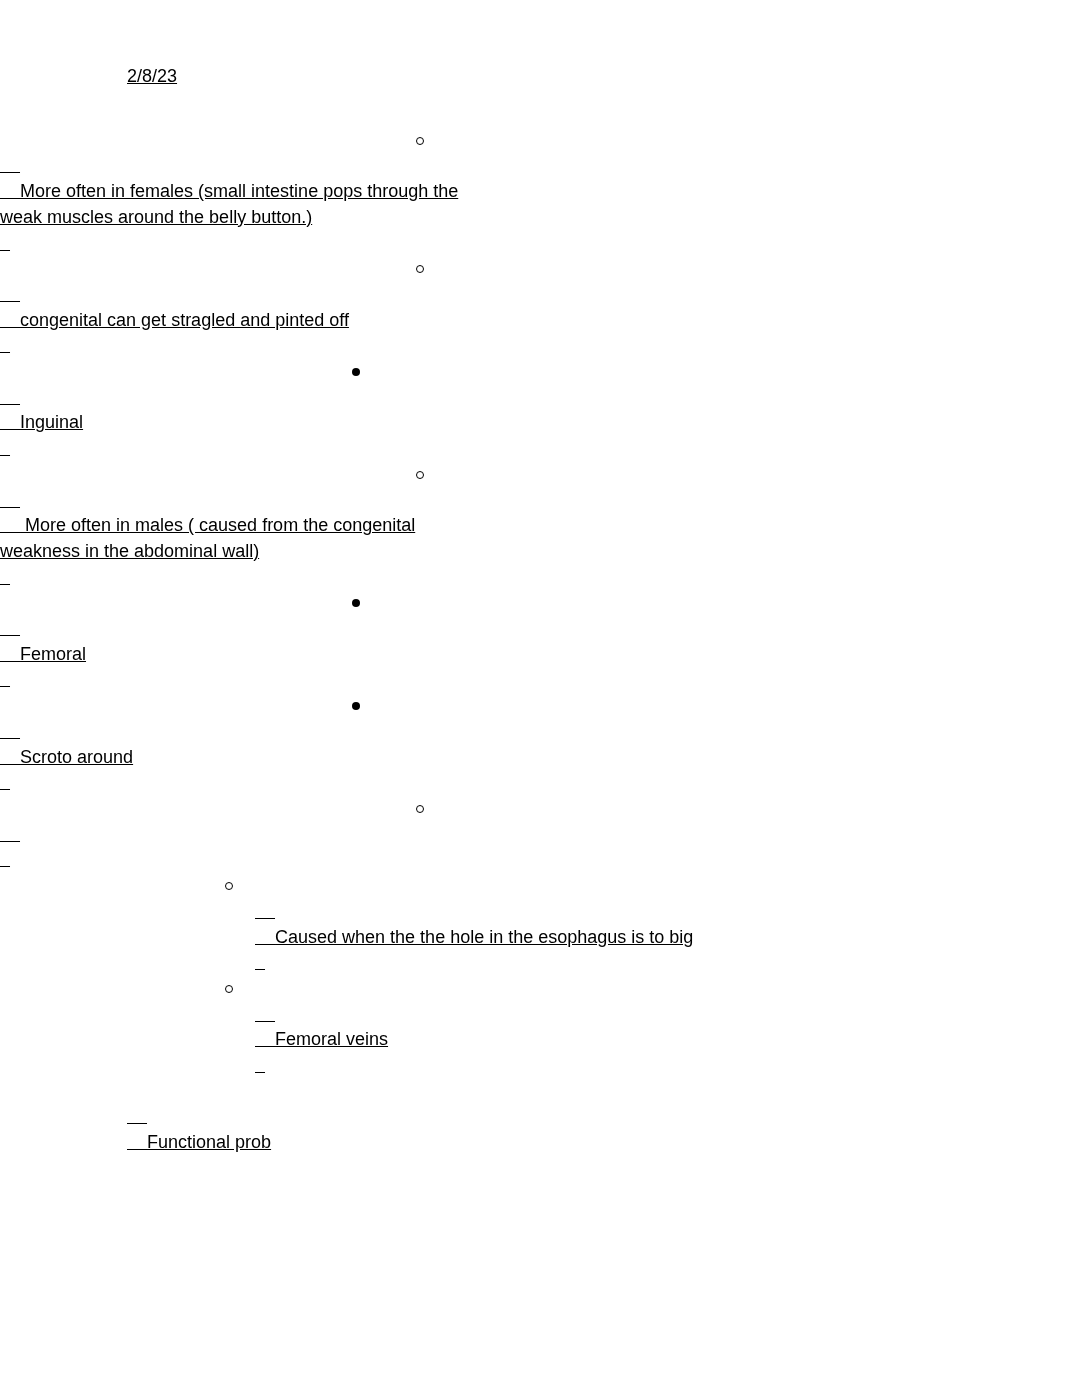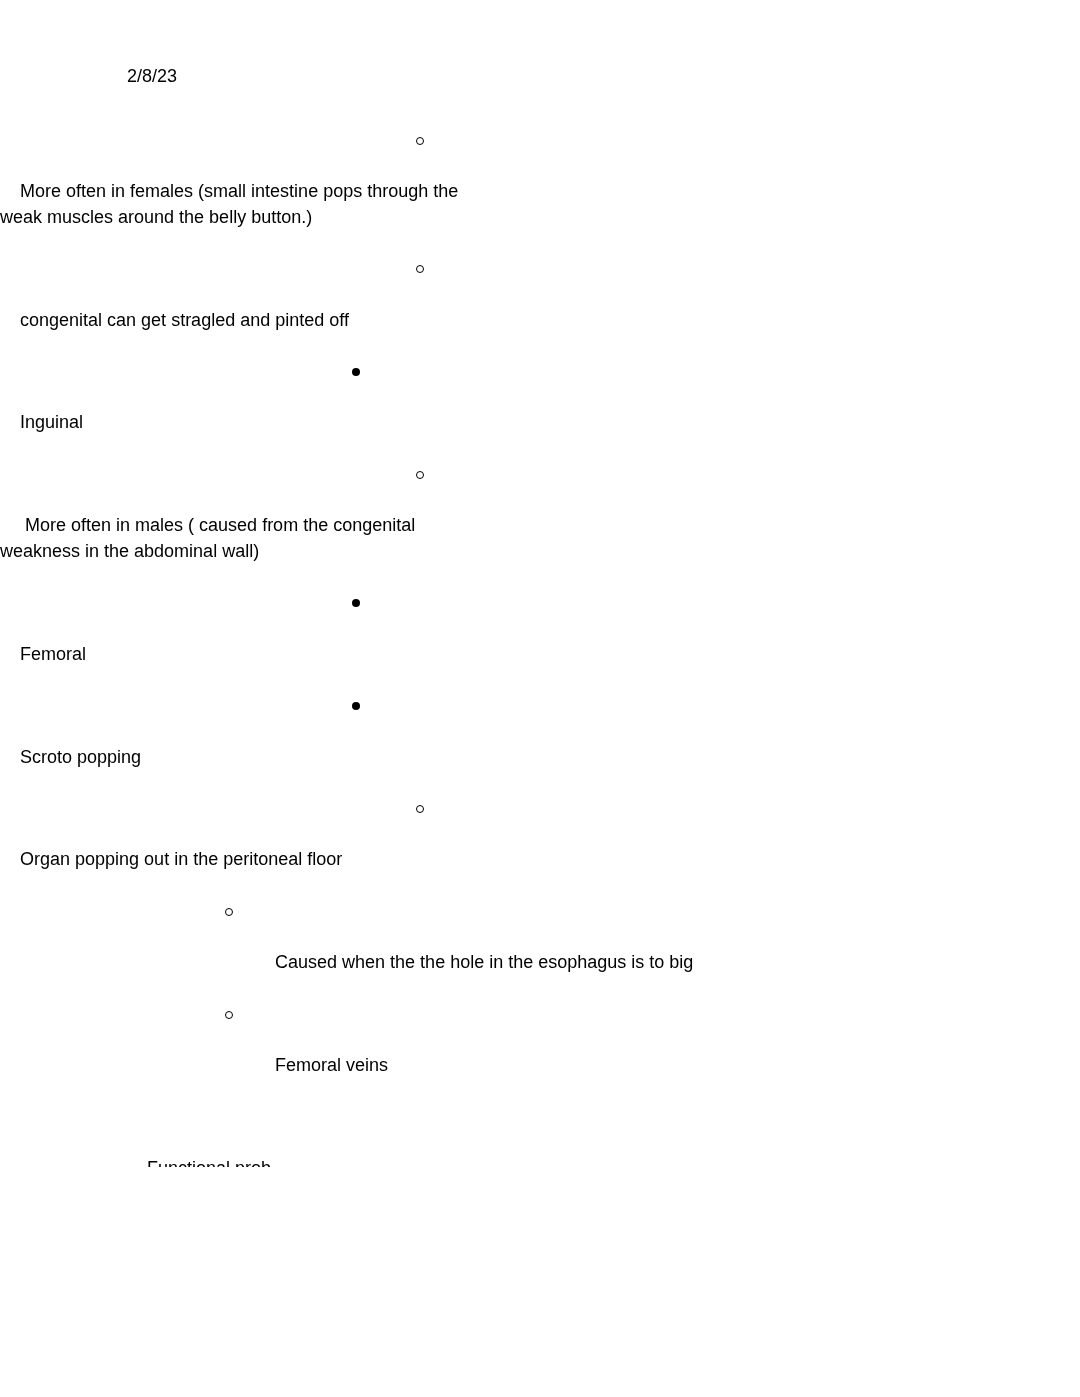--- a/index.html
+++ b/index.html
@@ -12,20 +12,21 @@
       width: 1080px;
       height: 1167px;
       background: #ffffff;
       color: #000000;
       font-family: "Liberation Sans", sans-serif;
       font-size: 18px;
       line-height: 25.7px;
       box-sizing: border-box;
       padding-top: 64px;
       overflow: hidden;
+      text-decoration: underline;
     }
     .date-line {
       padding-left: 127px;
       margin-bottom: 38px;
       white-space: pre-wrap;
     }
     .notes-list {
       width: 100%;
     }
     .row {
@@ -81,25 +82,24 @@
     <span class="bullet circle"></span>
     <span> More often in males ( caused from the congenital
 weakness in the abdominal wall)</span>
   </div>
       <div class="row lvl-3">
     <span class="bullet disc"></span>
     <span>Femoral</span>
   </div>
       <div class="row lvl-3">
     <span class="bullet disc"></span>
-    <span>Scroto popping</span>
+    <span>Scroto around</span>
   </div>
       <div class="row lvl-4">
     <span class="bullet circle"></span>
-    <span>Organ popping out in the peritoneal floor</span>
   </div>
       <div class="row lvl-2">
     <span class="bullet circle"></span>
     <span>Caused when the the hole in the esophagus is to big</span>
   </div>
       <div class="row lvl-2">
     <span class="bullet circle"></span>
     <span>Femoral veins</span>
   </div>
       <div class="row lvl-0">

